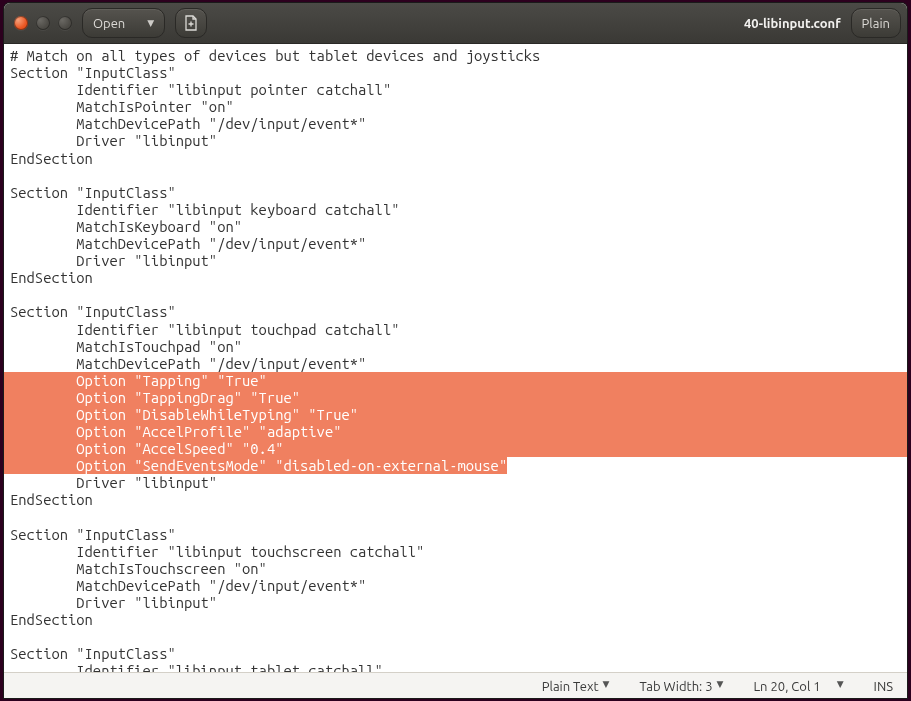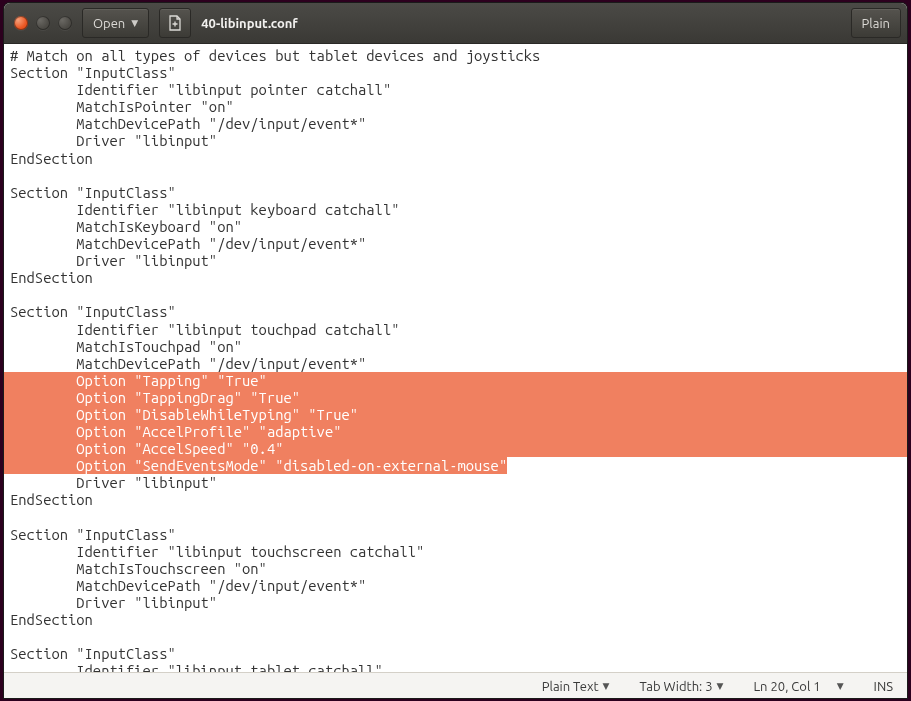--- a/index.html
+++ b/index.html
@@ -52,37 +52,37 @@
     flex-shrink:0;
   }
   .window-buttons{display:flex;gap:8px;align-items:center;padding-left:4px;}
   .wbtn{
     width:14px;height:14px;border-radius:50%;
     box-shadow:inset 0 0 0 1px rgba(0,0,0,.4),0 1px 0 rgba(255,255,255,.06);
   }
   .wbtn.close{background:radial-gradient(circle at 30% 30%,#f7a07a,#e95420 60%);}
   .wbtn.dim{background:radial-gradient(circle at 30% 30%,#6b6964,#4c4a45 60%);}
   .hbtn{
-    display:flex;align-items:center;gap:6px;
+    display:flex;align-items:center;gap:22px;
     padding:0 10px;height:28px;
     border:1px solid var(--btn-border);
-    border-radius:3px;
+    border-radius:10px;
     background:linear-gradient(to bottom,var(--btn-top),var(--btn-bot));
     color:var(--text-light);
     cursor:pointer;
     box-shadow:inset 0 1px 0 rgba(255,255,255,.07);
   }
   .chevron{font-size:9px;opacity:.9;}
   .icon-doc{
     width:14px;height:16px;
     fill:none;stroke:var(--text-light);stroke-width:1.3;
   }
   .title-block{
     flex:1;
-    text-align:left;
+    text-align:right;
     line-height:1.1;
     overflow:hidden;
   }
   .title-main{font-weight:700;color:#f2f1ef;}
   .title-sub{font-size:11px;color:#bdbbb7;}
   .save-slot{margin-left:auto;}
   
   .editor{
     flex:1;
     overflow:auto;
@@ -124,21 +124,21 @@
     background:var(--statusbar);
     border-top:1px solid var(--status-border);
     display:flex;
     align-items:center;
     justify-content:flex-end;
     gap:30px;
     padding:0 14px 0 0;
     color:#3a3a3a;
     font-size:13px;
   }
-  .status-item{display:flex;align-items:center;gap:4px;cursor:pointer;}
+  .status-item{display:flex;align-items:flex-start;gap:4px;cursor:pointer;}
   .tri{font-size:9px;color:#555;}
 </style>
 </head>
 <body>
 
 <div class="window">
 
   <div class="headerbar">
     <div class="window-buttons">
       <div class="wbtn close"></div>

